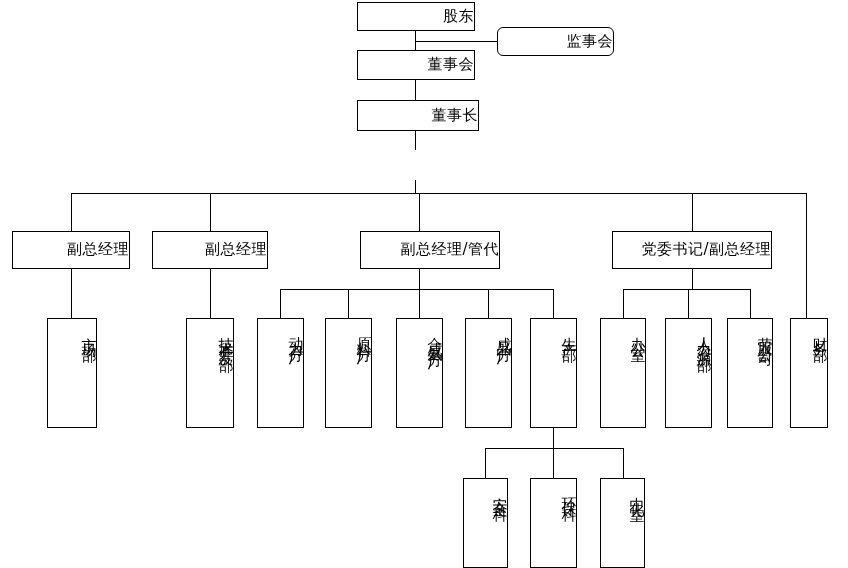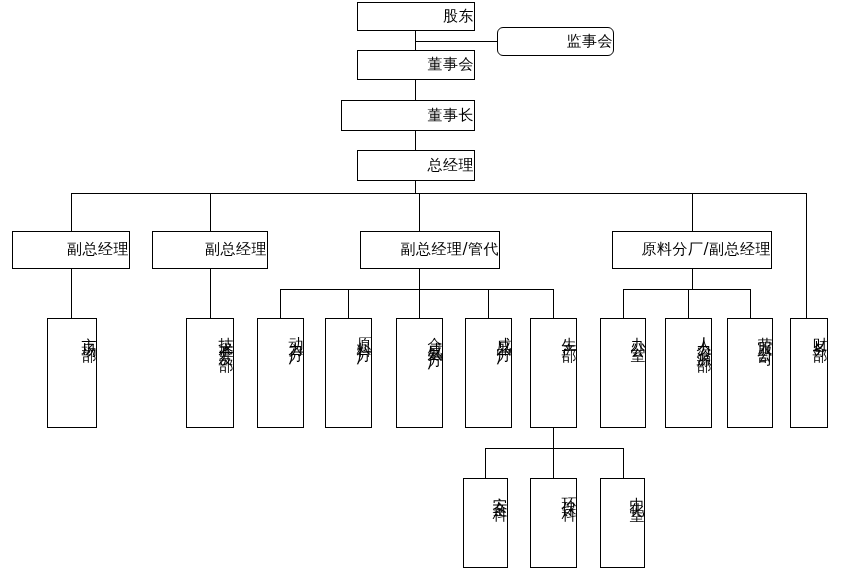--- a/index.html
+++ b/index.html
@@ -116,42 +116,39 @@
   </div>
 
   <div class="node h" style="left:497px; top:27px; width:117px; height:29px;border-radius:6px;">
     <span class="label">监事会</span>
   </div>
 
   <div class="node h" style="left:357px; top:50px; width:118px; height:30px;padding-left:48px;">
     <span class="label">董事会</span>
   </div>
 
-  <div class="node h" style="left:341px; top:100px; width:134px; height:31px;">
+  <div class="node h" style="left:357px; top:100px; width:122px; height:31px;">
     <span class="label">董事长</span>
   </div>
 
-  <div class="node h" style="left:357px; top:150px; width:118px; height:31px;">
-    <span class="label">总经理</span>
-  </div>
 
   <div class="node h" style="left:12px; top:231px; width:118px; height:38px;">
     <span class="label">副总经理</span>
   </div>
 
   <div class="node h" style="left:152px; top:231px; width:116px; height:38px;">
     <span class="label">副总经理</span>
   </div>
 
   <div class="node h" style="left:360px; top:231px; width:140px; height:38px;padding-left:29px;">
     <span class="label">副总经理/管代</span>
   </div>
 
   <div class="node h" style="left:612px; top:231px; width:160px; height:38px;">
-    <span class="label">原料分厂/副总经理</span>
+    <span class="label">党委书记/副总经理</span>
   </div>
 
   <div class="node v" style="left:47px; top:318px; width:50px; height:110px;">
     <span class="label">市场部</span>
   </div>
 
   <div class="node v" style="left:186px; top:318px; width:48px; height:110px;">
     <span class="label">技术开发部</span>
   </div>
 

